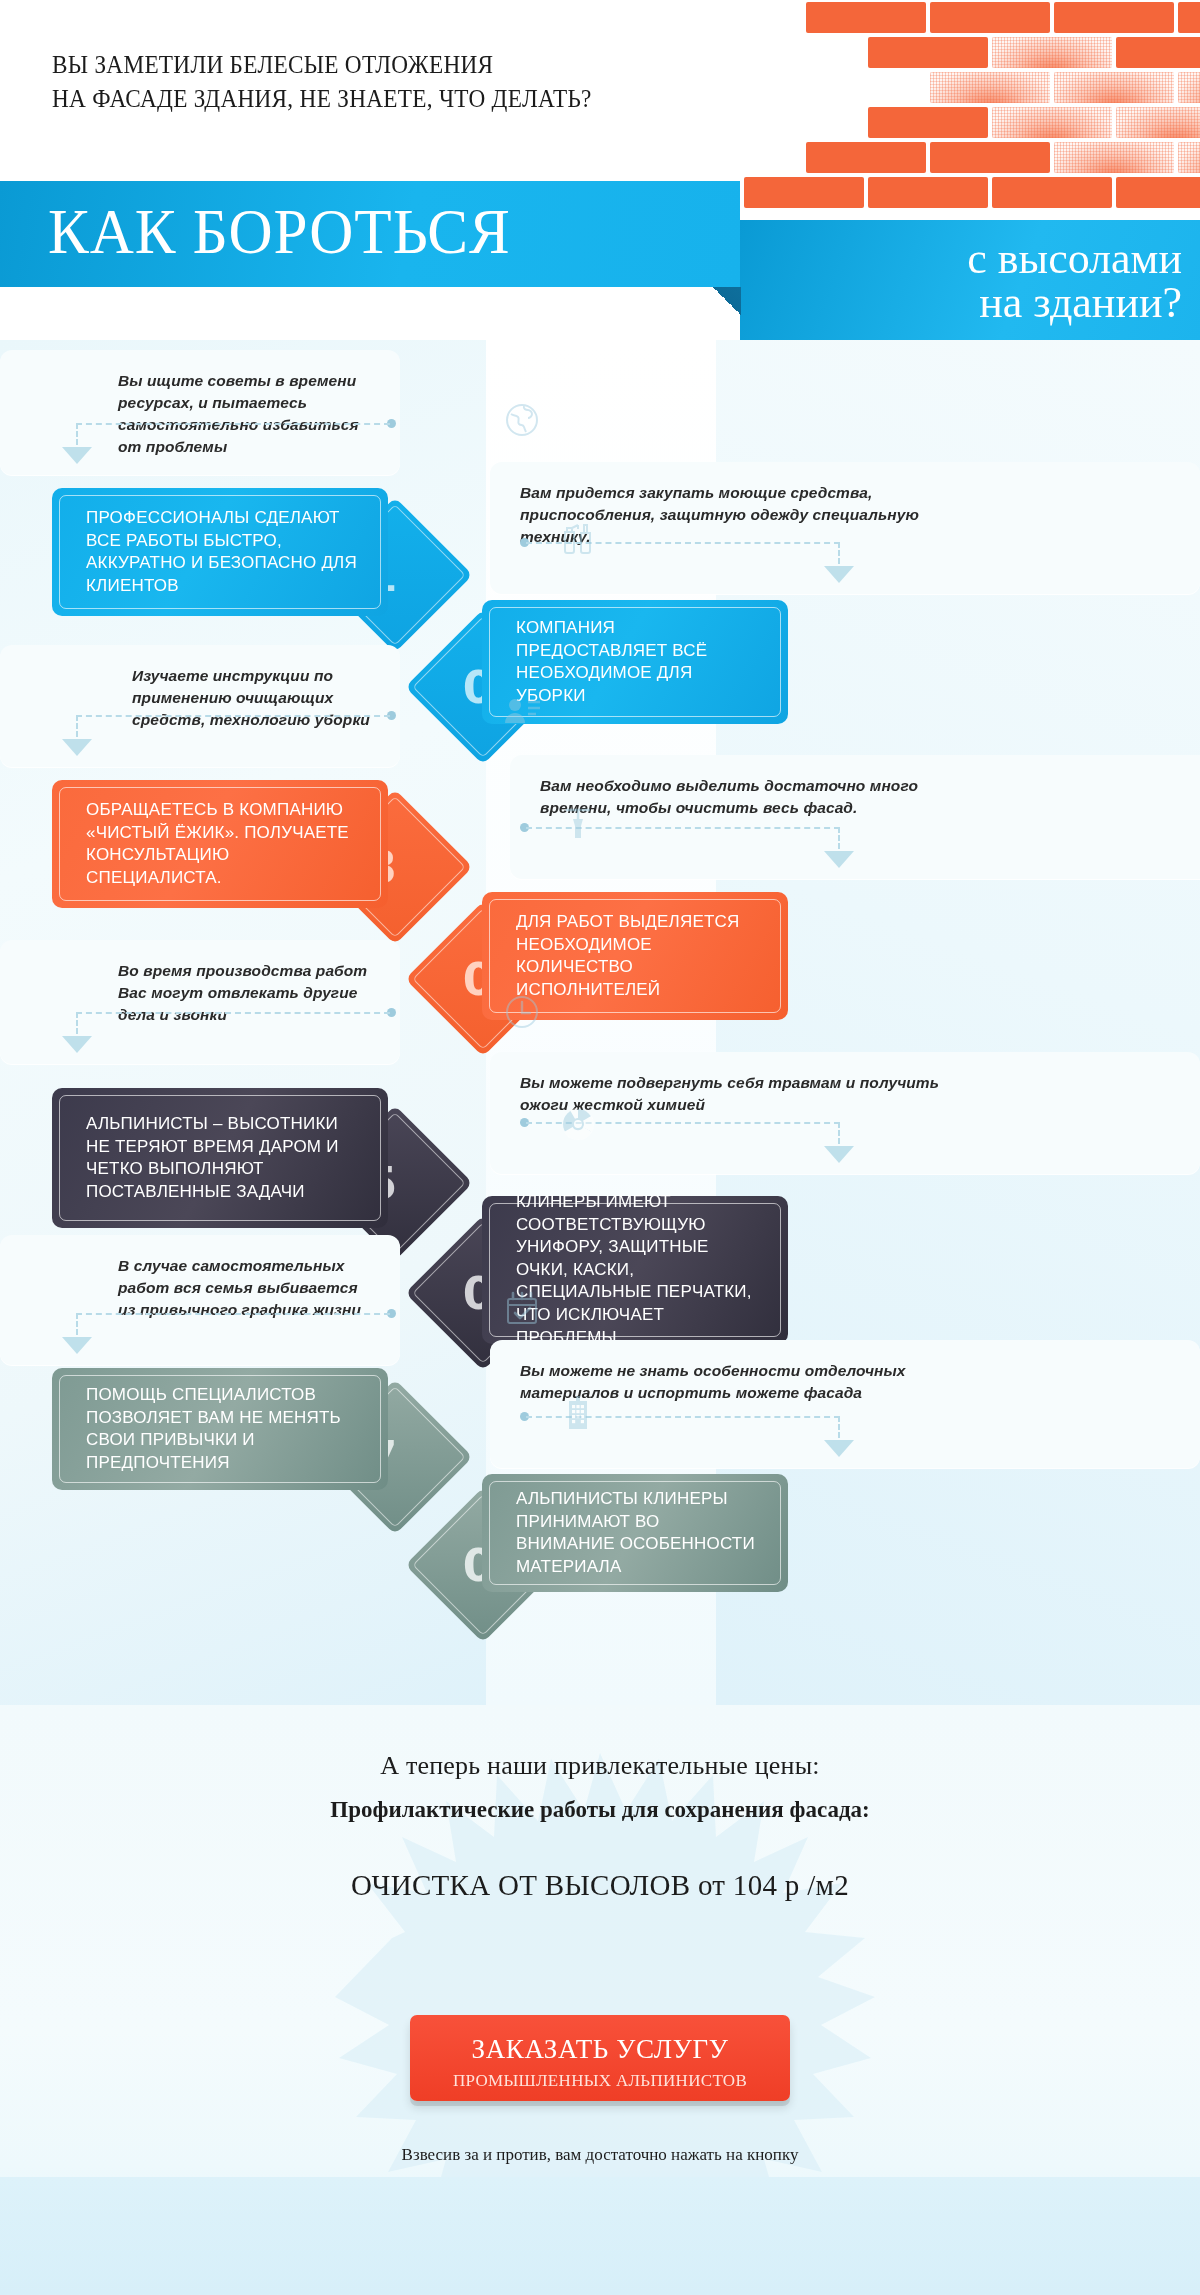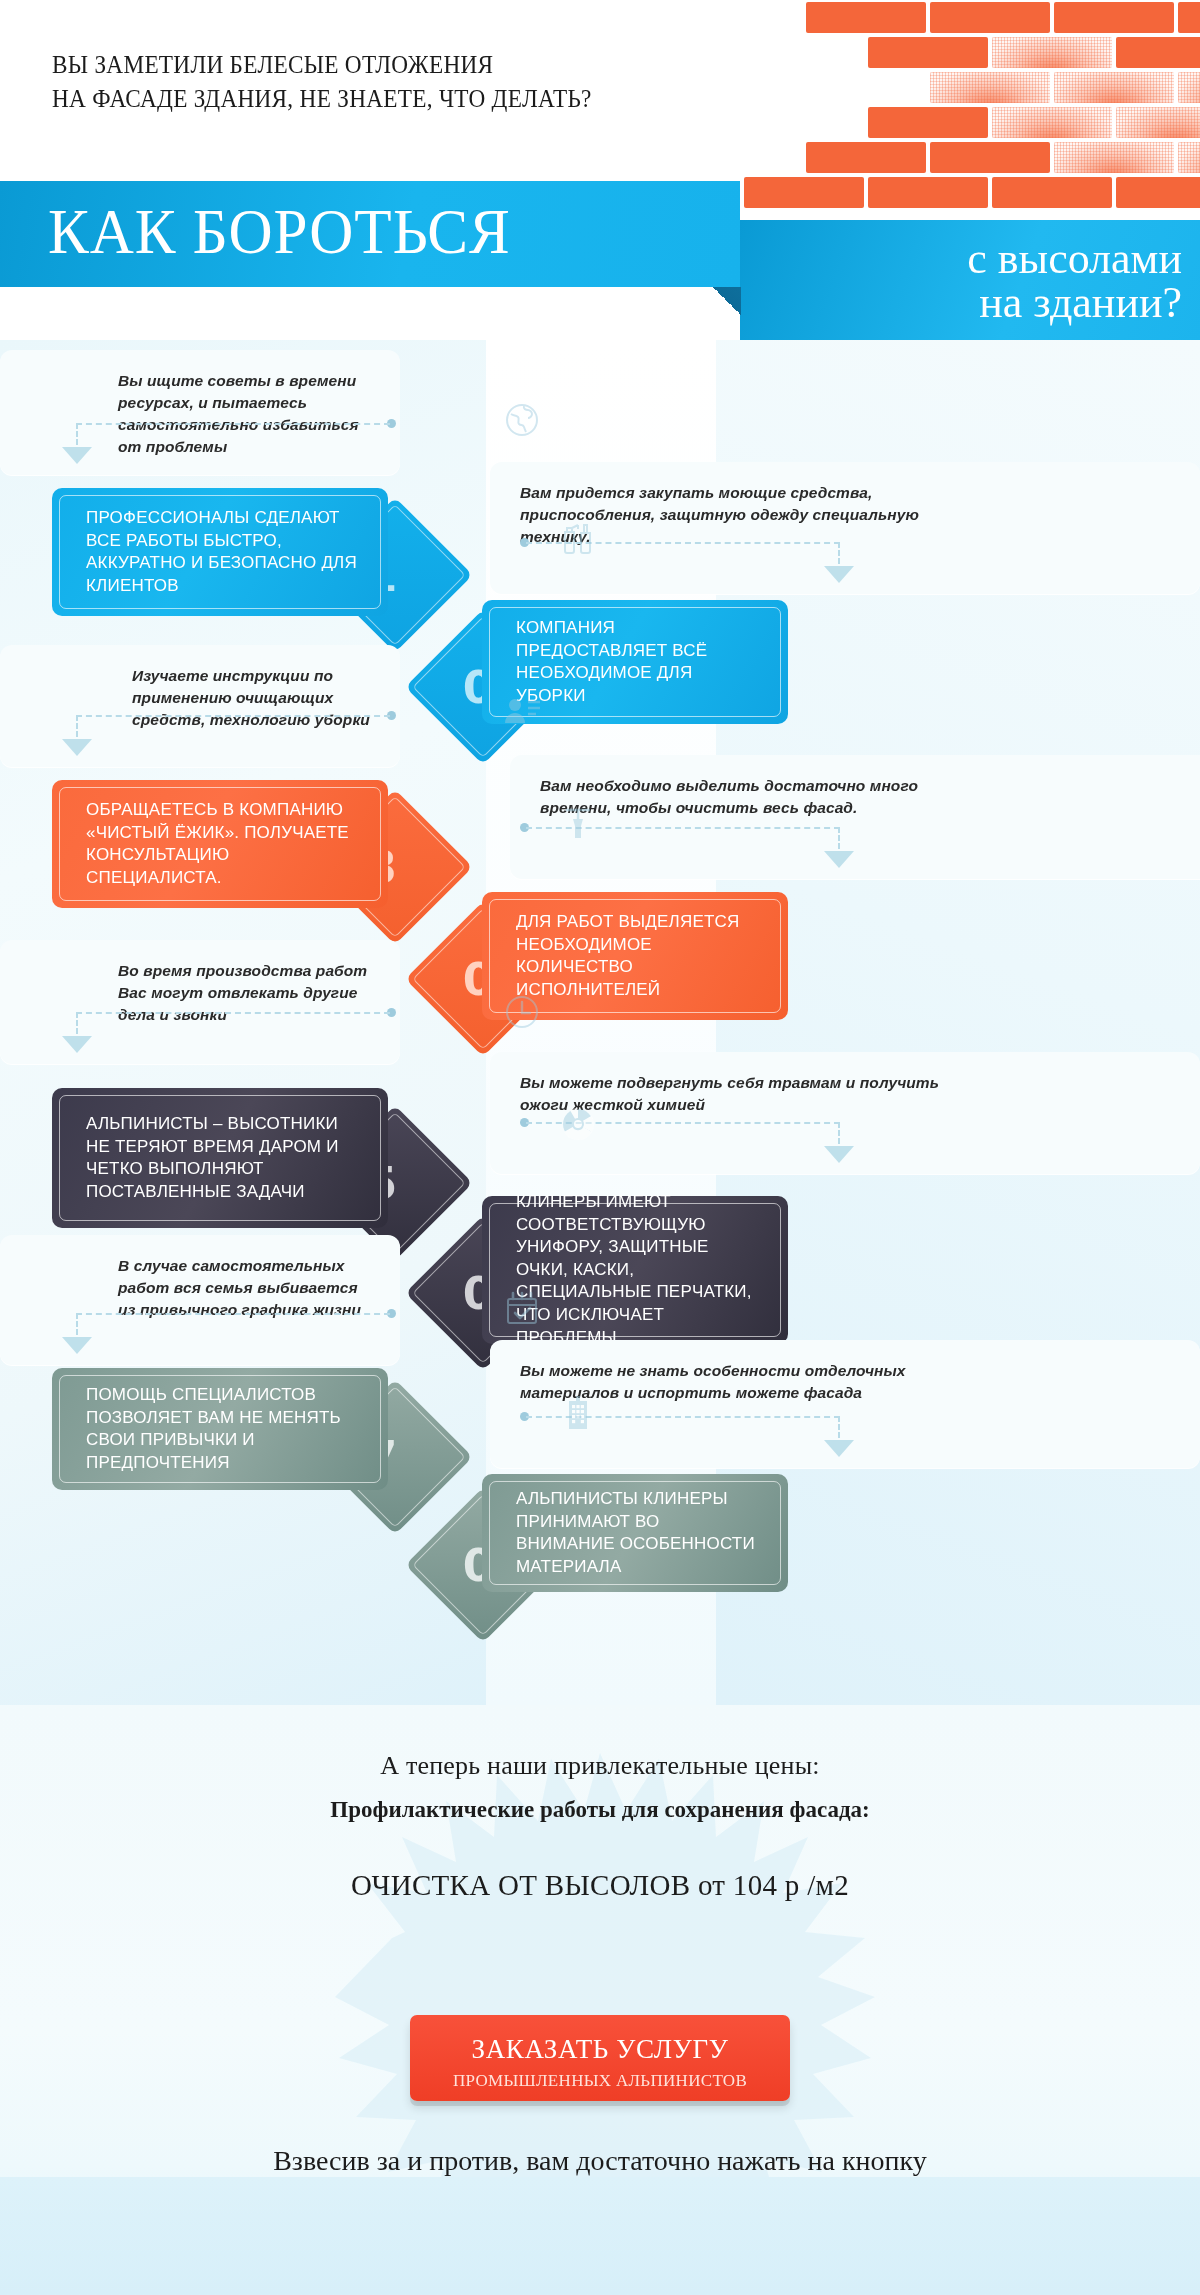--- a/index.html
+++ b/index.html
@@ -155,21 +155,21 @@
   }
   .cta .l1{
     position:absolute;left:0;right:0;top:19px;color:#fff;
     font-family:"Liberation Serif", serif;font-size:27px;letter-spacing:.6px;
   }
   .cta .l2{
     position:absolute;left:0;right:0;top:56px;color:#ffe2da;
     font-family:"Liberation Serif", serif;font-size:17px;letter-spacing:.3px;
   }
   #f4{position:absolute;left:0;right:0;top:440px;text-align:center;
-      font-family:"Liberation Serif", serif;font-size:28px;color:#1c1c1c;}
+      font-family:"Liberation Serif", serif;font-size:17px;color:#1c1c1c;}
   #bottombar{position:absolute;left:0;bottom:0;width:1200px;height:118px;
       background:linear-gradient(180deg,#ddf2fa 0%,#d7eff9 100%);}
 </style>
 </head>
 <body>
 
 <div id="top">
 
   <div class="kicker">
     <div>ВЫ ЗАМЕТИЛИ БЕЛЕСЫЕ ОТЛОЖЕНИЯ</div>

